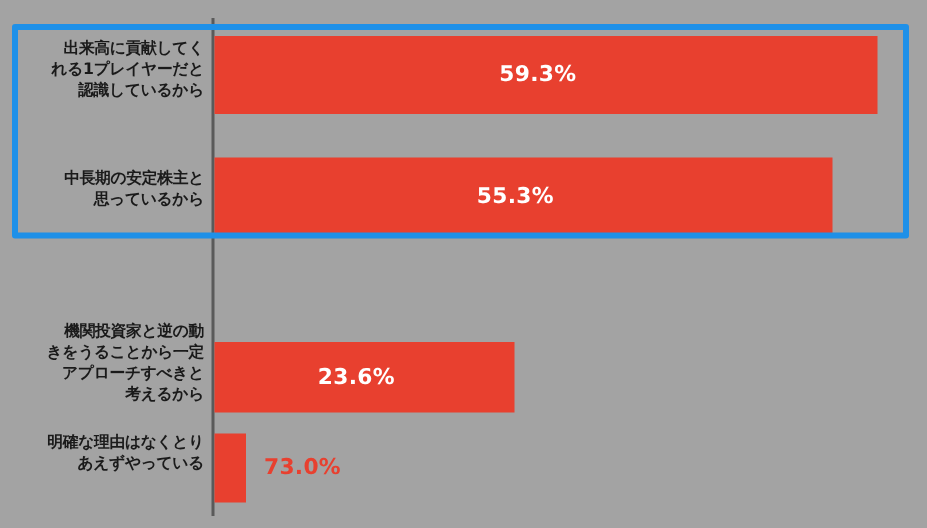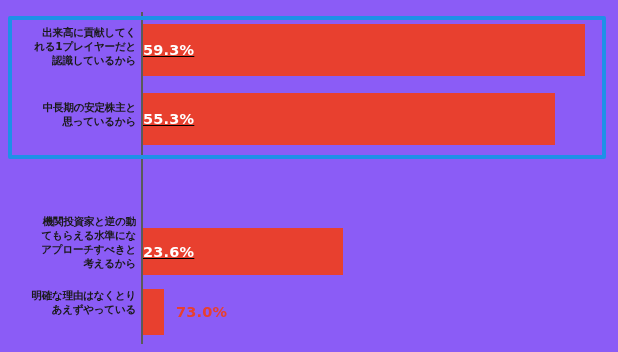--- a/index.html
+++ b/index.html
@@ -11,21 +11,21 @@
     height: 352px;
     background: #ffffff;
     font-family: "DejaVu Sans", "Liberation Sans", sans-serif;
     overflow: hidden;
   }
 
   #chart-root {
     position: relative;
     width: 618px;
     height: 352px;
-    background: #8b5cf6;
+    background: #a3a3a3;
   }
 
   
   .plot-area {
     position: absolute;
     left: 0;
     top: 0;
     width: 618px;
     height: 352px;
   }
@@ -59,22 +59,21 @@
     white-space: pre-line;
   }
 
   .bar {
     position: absolute;
     left: 143px;
     background: #e8402f;
     box-sizing: border-box;
     display: flex;
     align-items: center;
-    justify-content: flex-start;
-    text-decoration: underline;
+    justify-content: center;
   }
 
   .bar-value {
     font-size: 14.5px;
     font-weight: bold;
     color: #ffffff;
     padding-right: 11px;
     letter-spacing: 0.2px;
     white-space: nowrap;
   }
@@ -111,32 +110,32 @@
 
     <div class="bar-row" style="top:0;height:76px;">
       <div class="cat-label" style="top:26px;">出来高に貢献してく
 れる1プレイヤーだと
 認識しているから</div>
       <div class="bar" style="top:24px;width:442px;height:52px;">
         <span class="bar-value">59.3%</span>
       </div>
     </div>
 
-    <div class="bar-row" style="top:0;height:92px;">
+    <div class="bar-row" style="top:12px;height:92px;">
       <div class="cat-label" style="top:101px;">中長期の安定株主と
 思っているから</div>
       <div class="bar" style="top:93px;width:412px;height:52px;">
         <span class="bar-value">55.3%</span>
       </div>
     </div>
 
 
     <div class="bar-row" style="top:0;height:76px;">
       <div class="cat-label" style="top:215px;">機関投資家と逆の動
-てもらえる水準にな
+きをうることから一定
 アプローチすべきと
 考えるから</div>
       <div class="bar" style="top:228px;width:200px;height:47px;">
         <span class="bar-value">23.6%</span>
       </div>
     </div>
 
     <div class="bar-row" style="top:0;height:56px;">
       <div class="cat-label" style="top:289px;">明確な理由はなくとり
 あえずやっている</div>

